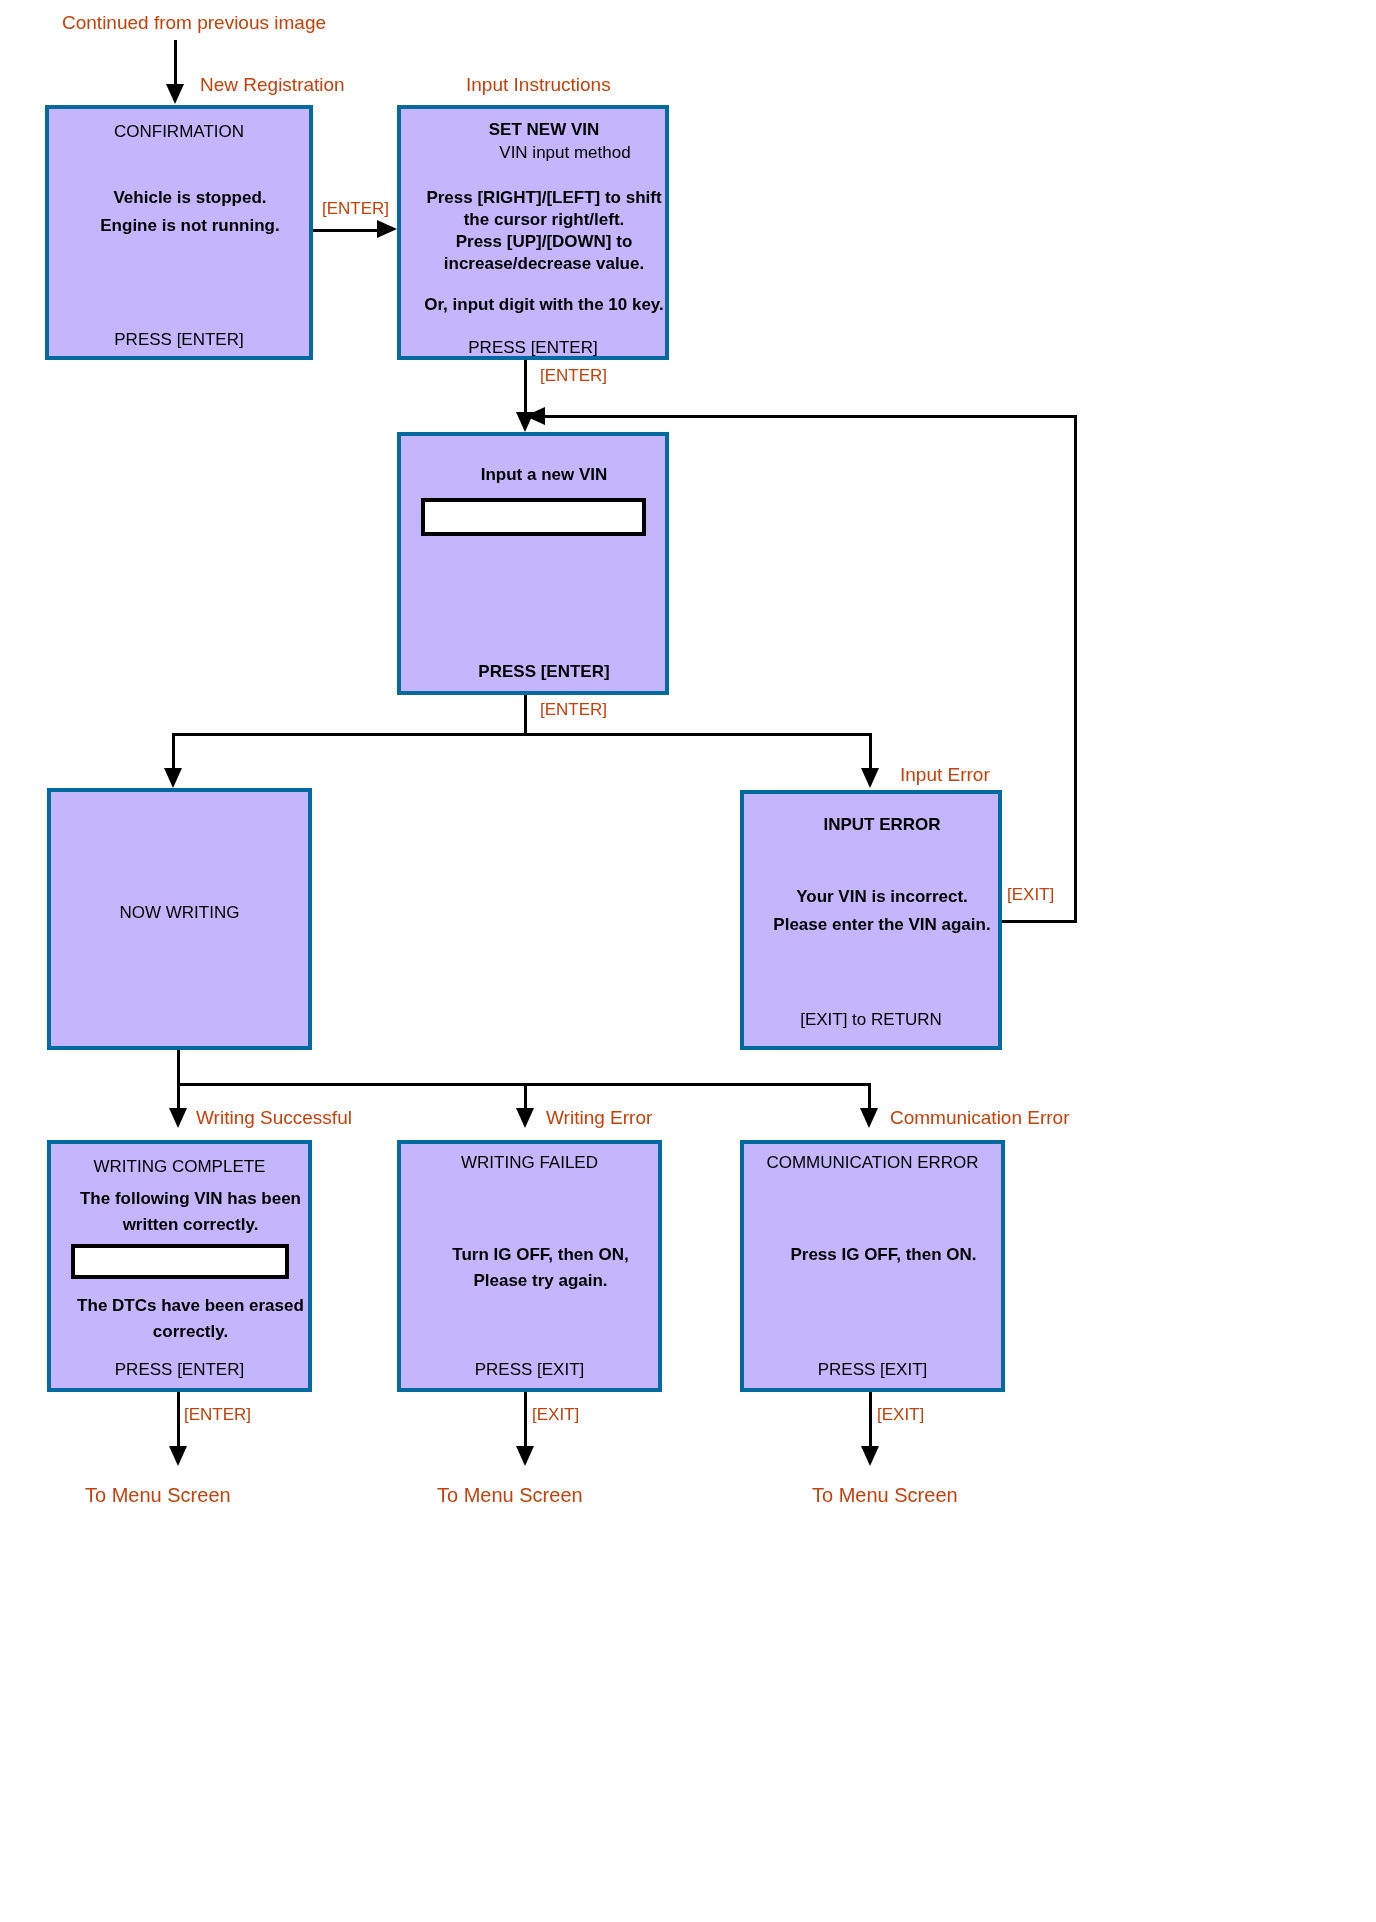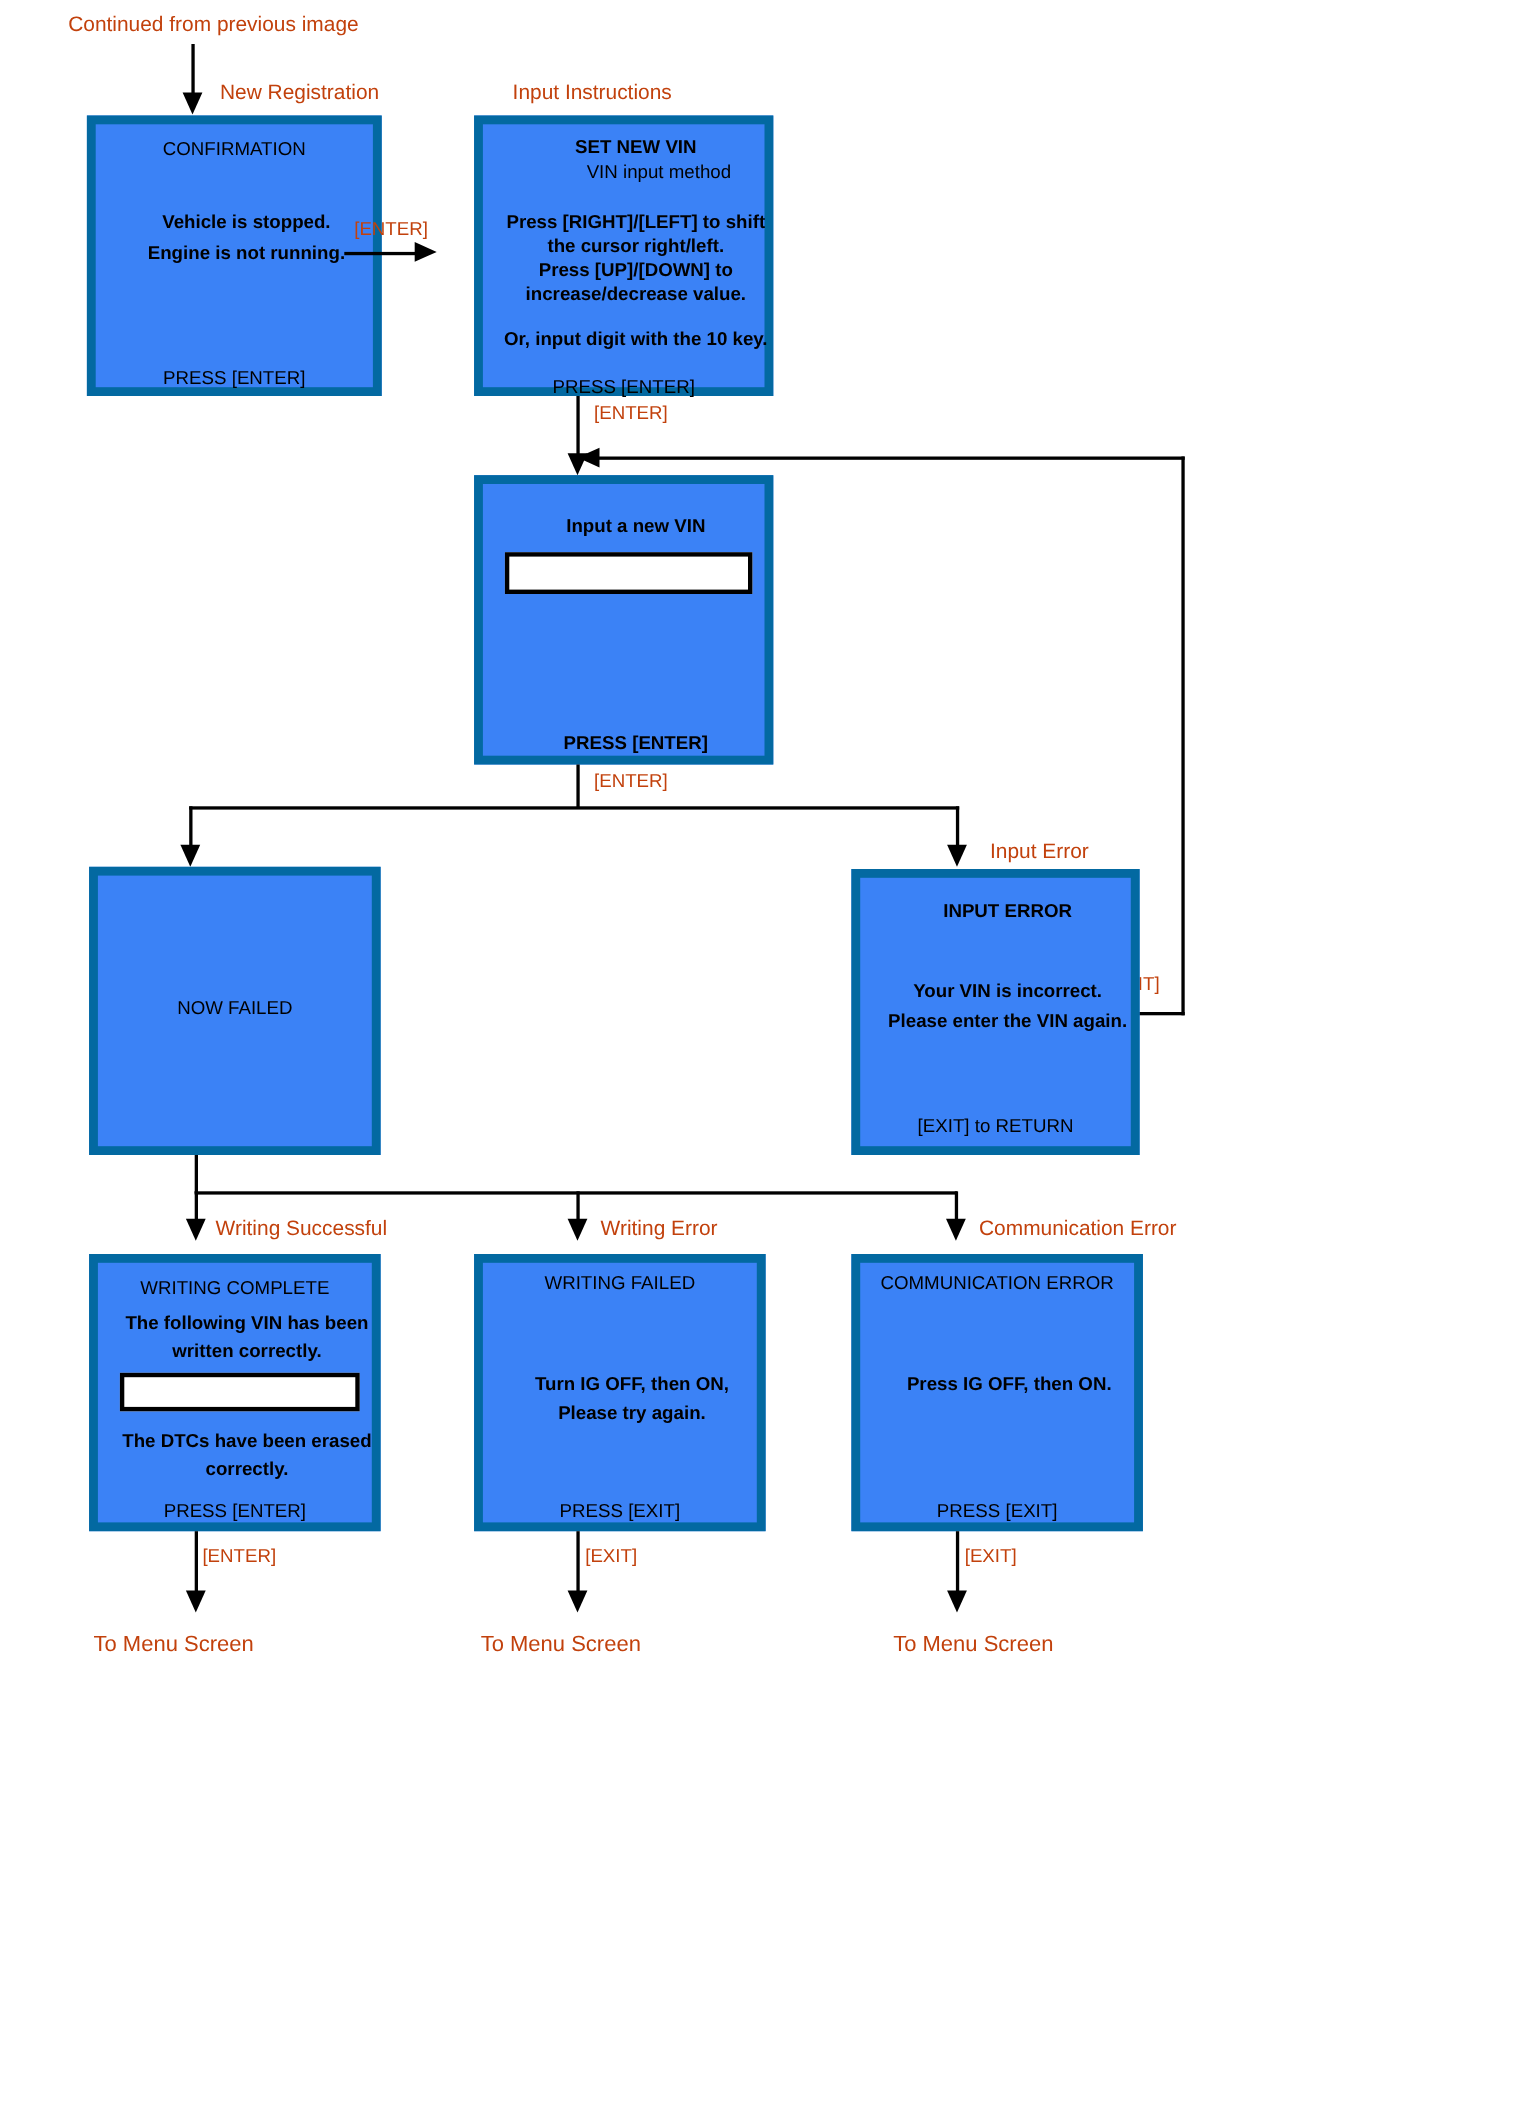--- a/index.html
+++ b/index.html
@@ -13,24 +13,23 @@
   }
   #canvas {
     position: relative;
     width: 1376px;
     height: 1922px;
     background: #ffffff;
     overflow: hidden;
   }
   .box {
     position: absolute;
-    border: 8px solid #0369a1;
-    background: #3b82f6;
+    border: 4px solid #0369a1;
+    background: #c4b5fd;
     box-sizing: border-box;
-    margin-left: 34px;
   }
   .box-inner {
     position: relative;
     width: 100%;
     height: 100%;
   }
   .txt {
     position: absolute;
     width: 100%;
     text-align: center;
@@ -170,21 +169,21 @@
   <div class="ln-v" style="left:172px; top:733px; height:48px;"></div>
   <div class="arr-d" style="left:164px; top:768px;"></div>
 
   <div class="ln-v" style="left:869px; top:733px; height:48px;"></div>
   <div class="arr-d" style="left:861px; top:768px;"></div>
 
   <div class="lbl caption" style="left:900px; top:764px;">Input Error</div>
 
   <div class="box" style="left:47px; top:788px; width:265px; height:262px;">
     <div class="box-inner">
-      <div class="txt hdr" style="top:110px;">NOW FAILED</div>
+      <div class="txt hdr" style="top:110px;">NOW WRITING</div>
     </div>
   </div>
 
   <div class="box" style="left:740px; top:790px; width:262px; height:260px;">
     <div class="box-inner">
       <div class="txt hdr bold" style="top:20px;">INPUT ERROR</div>
       <div class="txt body-txt bold" style="top:92px;">Your VIN is incorrect.</div>
       <div class="txt body-txt bold" style="top:120px;">Please enter the VIN again.</div>
       <div class="txt hdr" style="top:215px;">[EXIT] to RETURN</div>
     </div>

